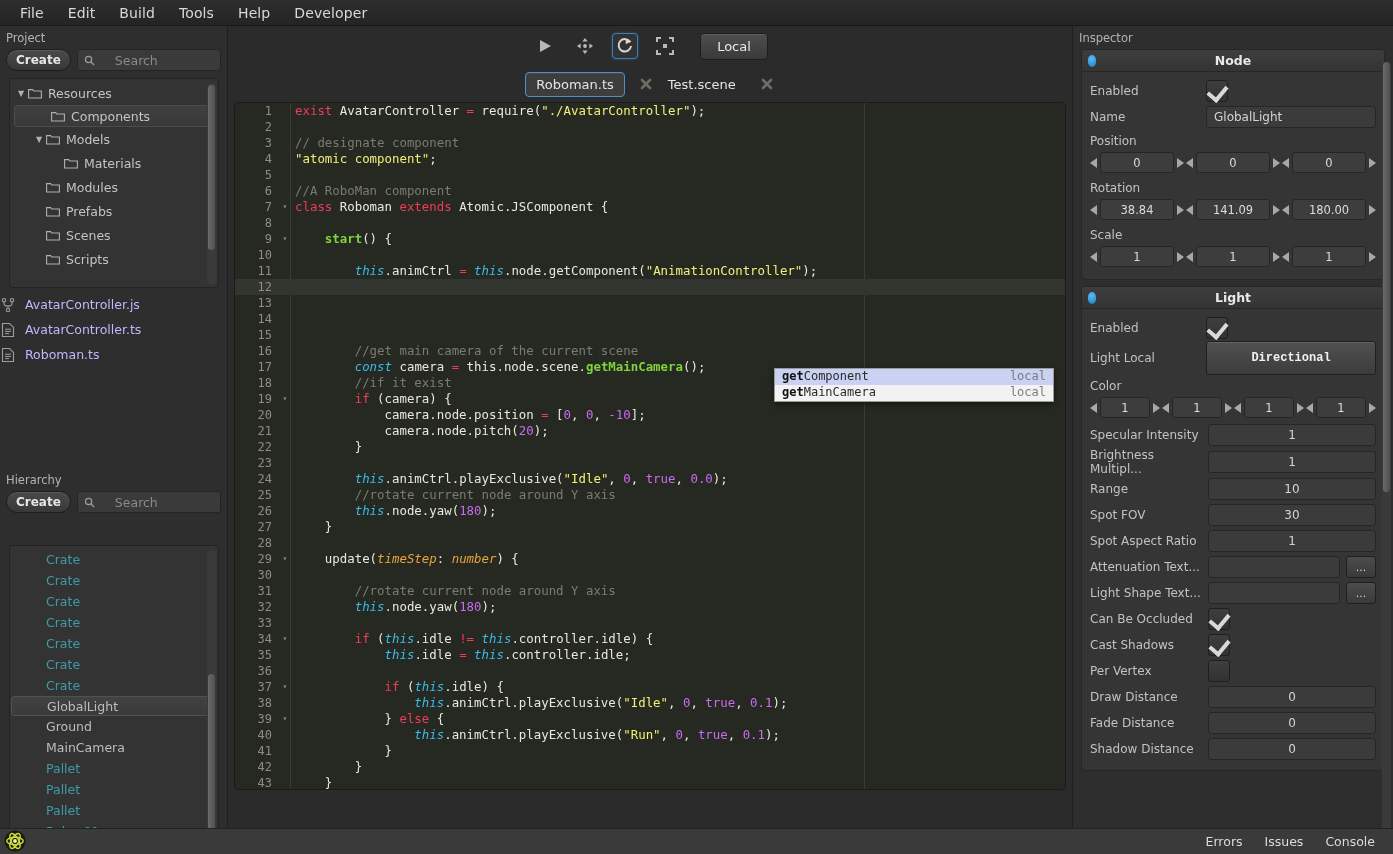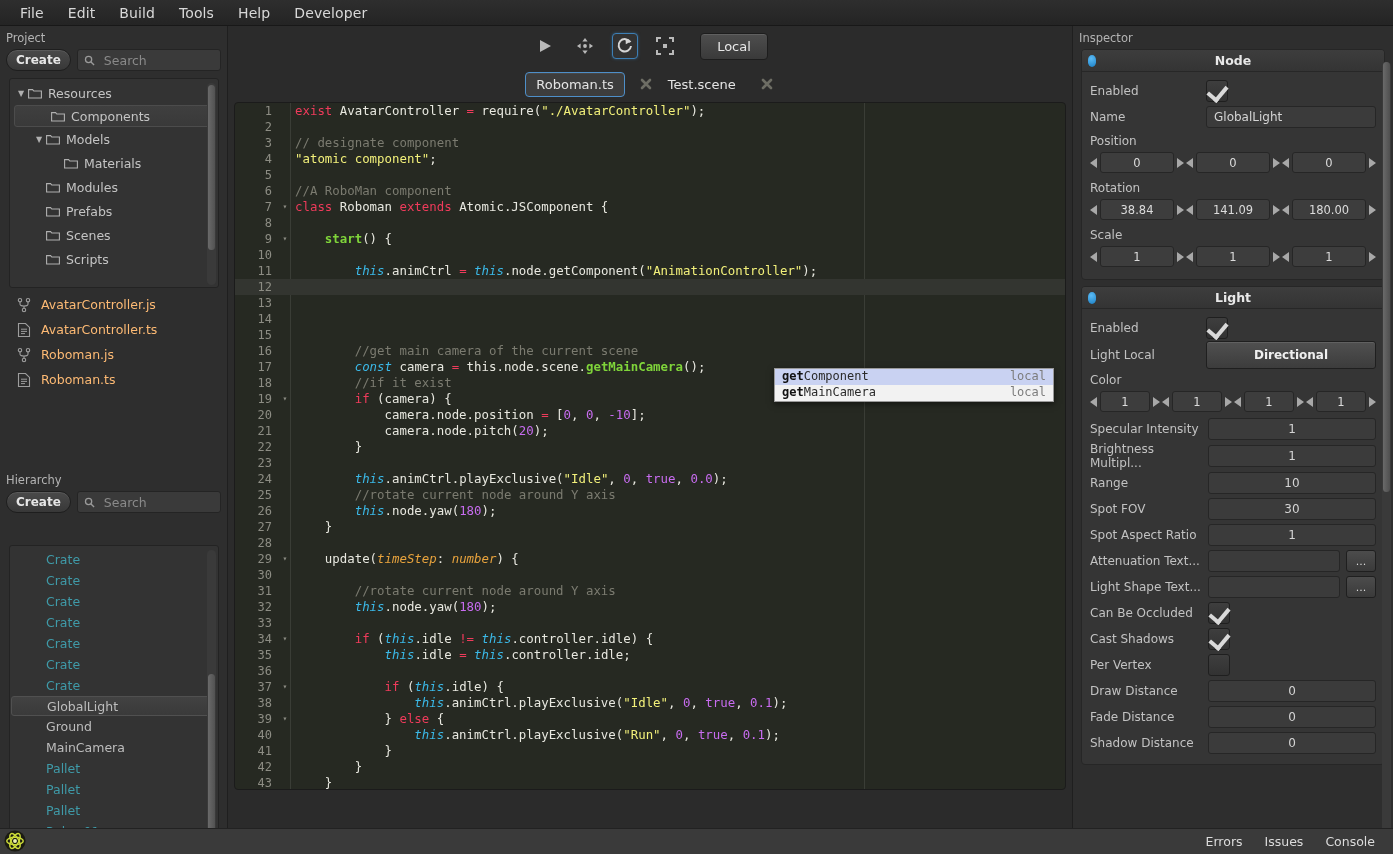--- a/index.html
+++ b/index.html
@@ -37,21 +37,21 @@
     display:flex; align-items:center; gap:6px; padding:0 6px 6px 6px;
   }
   .btn-create {
     background:linear-gradient(#4a4a4a,#383838);
     border:1px solid #1e1e1e; border-radius:11px;
     color:#e6e6e6; font-size:12px; font-weight:bold;
     padding:3px 9px; cursor:pointer;
     box-shadow: inset 0 1px 0 rgba(255,255,255,0.09);
   }
   .search-box {
-    flex:1; display:flex; align-items:center; gap:9px;
+    flex:1; display:flex; align-items:center; gap:20px;
     background:#3a3a3a; border:1px solid #242424; border-radius:3px;
     padding:3px 6px; height:22px;
   }
   .search-box .ph { color:#8a8a8a; font-size:12.5px; }
   .mag { width:11px; height:11px; flex:0 0 auto; }
 
   
   #project-tree-wrap {
     position:absolute; top:52px; left:9px; width:210px; height:210px;
     background:#333333; border:1px solid #232323; border-radius:3px;
@@ -77,21 +77,21 @@
   .vscroll .thumb {
     position:absolute; left:1px; width:7px;
     background:linear-gradient(90deg,#6a6a6a,#525252);
     border-radius:4px;
   }
 
   
   #file-list { position:absolute; top:266px; left:0; width:227px; }
   .file-row {
     display:flex; align-items:center; height:25px; font-size:12.5px;
-    color:#fdba74; padding-left:16px; cursor:default;
+    color:#c4b5fd; padding-left:0; cursor:default;
   }
   .fic { width:16px; height:16px; margin-right:9px; flex:0 0 auto; }
 
   
   #hier-title { position:absolute; top:442px; left:0; width:227px; }
   #hier-wrap {
     position:absolute; top:519px; left:9px; width:210px; height:302px;
     background:#333333; border:1px solid #232323; border-radius:3px;
     overflow:hidden;
   }
@@ -257,25 +257,26 @@
     border-radius:3px; font-size:11.5px; color:#dcdcdc;
     display:flex; align-items:center; justify-content:center;
   }
   .arrow-l, .arrow-r {
     width:0; height:0; border-top:5px solid transparent;
     border-bottom:5px solid transparent; cursor:pointer; flex:0 0 auto;
   }
   .arrow-l { border-right:7px solid #a8a8a8; }
   .arrow-r { border-left:7px solid #a8a8a8; }
   .btn-dropdown {
-    flex:1; height:28px; background:linear-gradient(#505050,#3c3c3c);
+    flex:1; height:34px; background:linear-gradient(#505050,#3c3c3c);
     border:1px solid #1f1f1f; border-radius:3px;
     color:#f0f0f0; font-size:12px; font-weight:bold;
     display:flex; align-items:center; justify-content:center; cursor:pointer;
     box-shadow: inset 0 1px 0 rgba(255,255,255,0.10);
+    font-family: Liberation Mono, monospace;
   }
   .btn-ellipsis {
     width:30px; height:22px; flex:0 0 30px;
     background:linear-gradient(#4c4c4c,#3a3a3a);
     border:1px solid #1f1f1f; border-radius:3px;
     color:#d8d8d8; font-size:11px;
     display:flex; align-items:center; justify-content:center; cursor:pointer;
   }
   #insp-scroll {
     position:absolute; right:2px; top:36px; width:9px; height:770px;
@@ -397,29 +398,20 @@
           <path d="M4 5 V7 Q4 9 8 9 Q12 9 12 7 V5 M8 9 V11.3" fill="none" stroke="#9e9e9e" stroke-width="1.1"></path>
         </svg>
         <span>AvatarController.js</span>
       </div>
       <div class="file-row">
         <svg class="fic" viewBox="0 0 16 16">
           <path d="M2.5 1.5 H9.5 L13.5 5.4 V14.5 H2.5 Z" fill="none" stroke="#9e9e9e" stroke-width="1.1"></path>
           <path d="M5 7.2 H11 M5 9.4 H11 M5 11.6 H9" stroke="#9e9e9e" stroke-width="1"></path>
         </svg>
         <span>AvatarController.ts</span>
-      </div>
-      <div class="file-row">
-        <svg class="fic" viewBox="0 0 16 16">
-          <circle cx="4" cy="3.2" r="1.7" fill="none" stroke="#9e9e9e" stroke-width="1.1"></circle>
-          <circle cx="12" cy="3.2" r="1.7" fill="none" stroke="#9e9e9e" stroke-width="1.1"></circle>
-          <circle cx="8" cy="13" r="1.7" fill="none" stroke="#9e9e9e" stroke-width="1.1"></circle>
-          <path d="M4 5 V7 Q4 9 8 9 Q12 9 12 7 V5 M8 9 V11.3" fill="none" stroke="#9e9e9e" stroke-width="1.1"></path>
-        </svg>
-        <span>Roboman.js</span>
       </div>
       <div class="file-row">
         <svg class="fic" viewBox="0 0 16 16">
           <path d="M2.5 1.5 H9.5 L13.5 5.4 V14.5 H2.5 Z" fill="none" stroke="#9e9e9e" stroke-width="1.1"></path>
           <path d="M5 7.2 H11 M5 9.4 H11 M5 11.6 H9" stroke="#9e9e9e" stroke-width="1"></path>
         </svg>
         <span>Roboman.ts</span>
       </div>
     </div>
 

